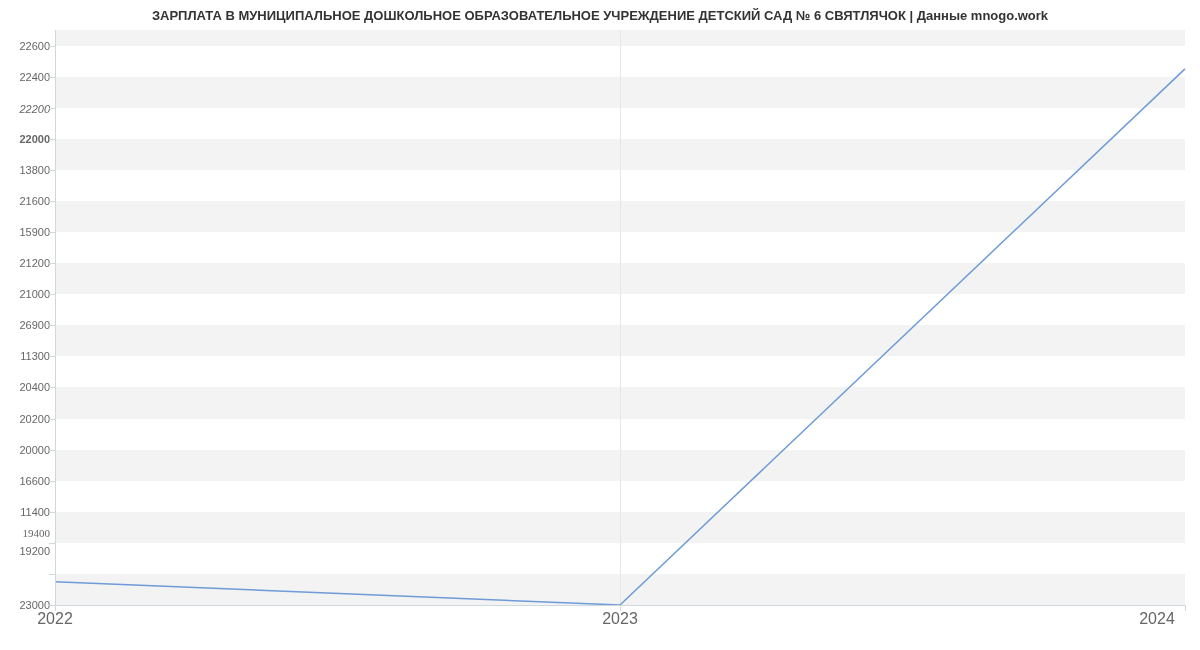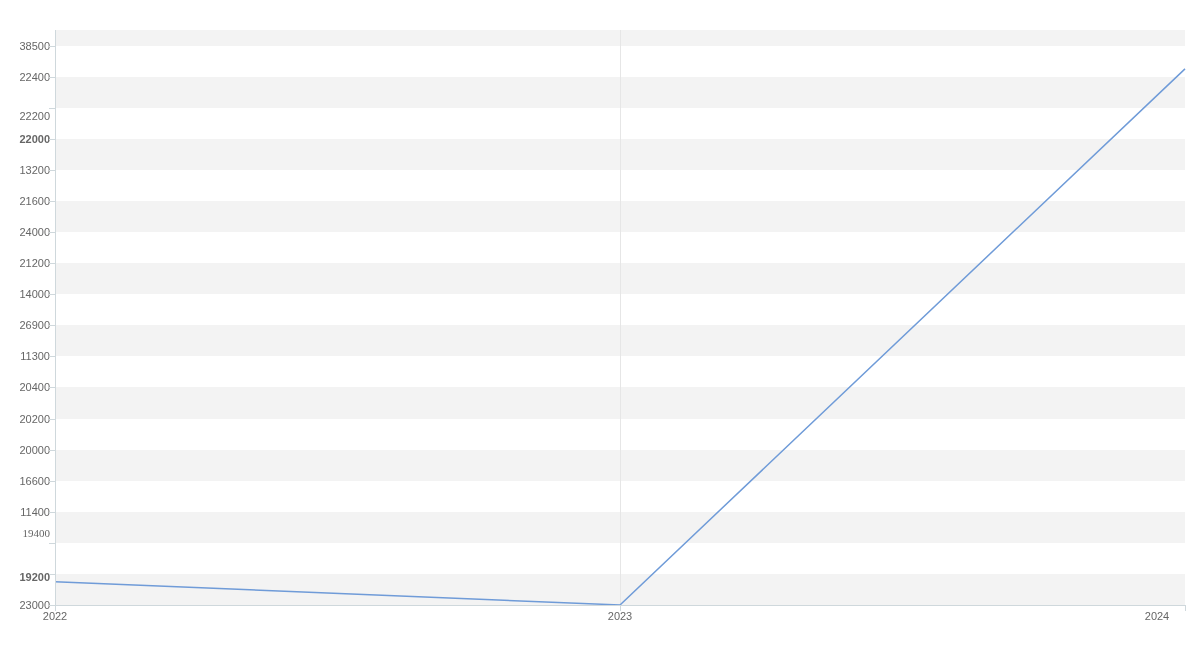--- a/index.html
+++ b/index.html
@@ -62,21 +62,21 @@
   }
   .y-tick-mark {
     position: absolute;
     width: 6px;
     height: 1px;
     background: #cfd8dc;
   }
   .x-tick-label {
     position: absolute;
     top: 610px;
-    font-size: 11px;
+    font-size: 16px;
     color: #666;
     transform: translateX(-50%);
   }
   .x-tick-mark {
     position: absolute;
     width: 1px;
     height: 6px;
     background: #cfd8dc;
   }
   svg.line-layer {
@@ -90,75 +90,76 @@
   .series-line {
     fill: none;
     stroke: #6f9bd8;
     stroke-width: 1.5;
   }
 </style>
 </head>
 <body>
 
 <div class="chart">
+  <div class="title">ЗАРПЛАТА В МУНИЦИПАЛЬНОЕ ДОШКОЛЬНОЕ ОБРАЗОВАТЕЛЬНОЕ УЧРЕЖДЕНИЕ ДЕТСКИЙ САД № 6 СВЯТЛЯЧОК | Данные mnogo.work</div>
   <div class="plot" id="plot">
     <div class="band" style="top: 543.919px; height: 31.0811px;"></div>
       <div class="band" style="top: 481.757px; height: 31.0811px;"></div>
       <div class="band" style="top: 419.595px; height: 31.0811px;"></div>
       <div class="band" style="top: 357.432px; height: 31.0811px;"></div>
       <div class="band" style="top: 295.27px; height: 31.0811px;"></div>
       <div class="band" style="top: 233.108px; height: 31.0811px;"></div>
       <div class="band" style="top: 170.946px; height: 31.0811px;"></div>
       <div class="band" style="top: 108.784px; height: 31.0811px;"></div>
       <div class="band" style="top: 46.6216px; height: 31.0811px;"></div>
       <div class="band" style="top: 0px; height: 15.5405px;"></div>
       <div class="gridline-v" style="left: 565px;"></div>
       <svg class="line-layer" id="svg-layer" viewBox="0 0 1130 575" preserveAspectRatio="none">
         <path d="M0.00 551.69 L565.00 575.00 L1130.00 38.85" class="series-line" style="stroke: rgb(111, 155, 216);"></path>
       </svg>
   </div>
 <div class="axis" style="left: 55px; top: 30px; width: 1px; height: 575px;"></div>
     <div class="axis" style="left: 55px; top: 605px; height: 1px; width: 1130px;"></div>
     <div class="y-tick-label" style="top: 605px;">23000</div>
     <div class="y-tick-mark" style="left: 49px; top: 605px;"></div>
-    <div class="y-tick-label" style="top: 577px; font-weight: bold;">19200</div>
+    <div class="y-tick-label" style="top: 551px;">19200</div>
     <div class="y-tick-mark" style="left: 49px; top: 573.919px;"></div>
     <div class="y-tick-label" style="top: 533px; font-family: Liberation Serif, serif;">19400</div>
     <div class="y-tick-mark" style="left: 49px; top: 542.838px;"></div>
     <div class="y-tick-label" style="top: 511.757px;">11400</div>
     <div class="y-tick-mark" style="left: 49px; top: 511.757px;"></div>
     <div class="y-tick-label" style="top: 480.676px;">16600</div>
     <div class="y-tick-mark" style="left: 49px; top: 480.676px;"></div>
     <div class="y-tick-label" style="top: 449.595px;">20000</div>
     <div class="y-tick-mark" style="left: 49px; top: 449.595px;"></div>
     <div class="y-tick-label" style="top: 418.514px;">20200</div>
     <div class="y-tick-mark" style="left: 49px; top: 418.514px;"></div>
     <div class="y-tick-label" style="top: 387.432px;">20400</div>
     <div class="y-tick-mark" style="left: 49px; top: 387.432px;"></div>
     <div class="y-tick-label" style="top: 356.351px;">11300</div>
     <div class="y-tick-mark" style="left: 49px; top: 356.351px;"></div>
     <div class="y-tick-label" style="top: 325.27px;">26900</div>
     <div class="y-tick-mark" style="left: 49px; top: 325.27px;"></div>
-    <div class="y-tick-label" style="top: 294.189px;">14000</div>
+    <div class="y-tick-label" style="top: 294.189px;">21000</div>
     <div class="y-tick-mark" style="left: 49px; top: 294.189px;"></div>
     <div class="y-tick-label" style="top: 263.108px;">21200</div>
     <div class="y-tick-mark" style="left: 49px; top: 263.108px;"></div>
-    <div class="y-tick-label" style="top: 232.027px;">24000</div>
+    <div class="y-tick-label" style="top: 232.027px;">15900</div>
     <div class="y-tick-mark" style="left: 49px; top: 232.027px;"></div>
     <div class="y-tick-label" style="top: 200.946px;">21600</div>
     <div class="y-tick-mark" style="left: 49px; top: 200.946px;"></div>
-    <div class="y-tick-label" style="top: 169.865px;">13200</div>
+    <div class="y-tick-label" style="top: 169.865px;">13800</div>
     <div class="y-tick-mark" style="left: 49px; top: 169.865px;"></div>
     <div class="y-tick-label" style="top: 138.784px; font-weight: bold;">22000</div>
     <div class="y-tick-mark" style="left: 49px; top: 138.784px;"></div>
-    <div class="y-tick-label" style="top: 116px;">22200</div>
+    <div class="y-tick-label" style="top: 109px; font-style: italic;">22200</div>
     <div class="y-tick-mark" style="left: 49px; top: 107.703px;"></div>
     <div class="y-tick-label" style="top: 76.6216px;">22400</div>
     <div class="y-tick-mark" style="left: 49px; top: 76.6216px;"></div>
-    <div class="y-tick-label" style="top: 45.5405px;">38500</div>
+    <div class="y-tick-label" style="top: 45.5405px;">22600</div>
     <div class="y-tick-mark" style="left: 49px; top: 45.5405px;"></div>
     <div class="x-tick-label" style="left: 55px;">2022</div>
     <div class="x-tick-mark" style="left: 55px; top: 605px;"></div>
     <div class="x-tick-label" style="left: 620px;">2023</div>
     <div class="x-tick-mark" style="left: 620px; top: 605px;"></div>
     <div class="x-tick-label" style="left: 1157px;">2024</div>
     <div class="x-tick-mark" style="left: 1185px; top: 605px;"></div>
   </div>
 
 </body></html>

